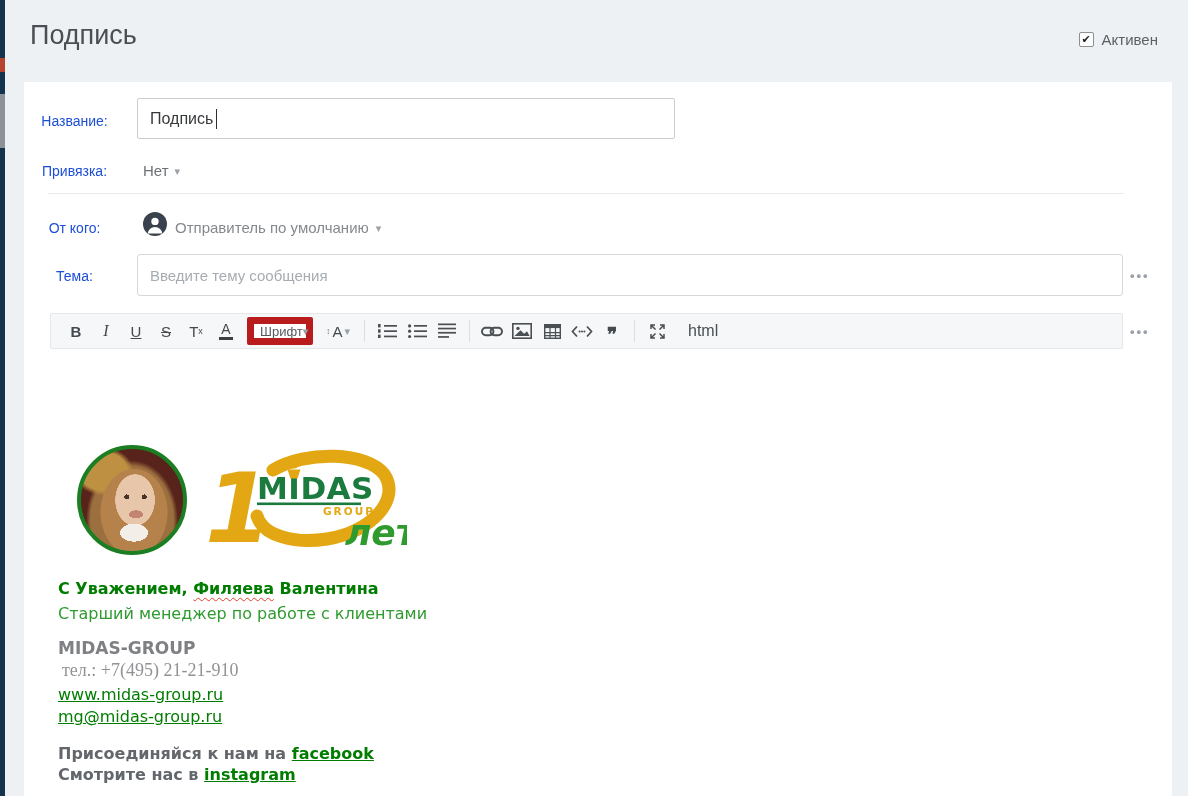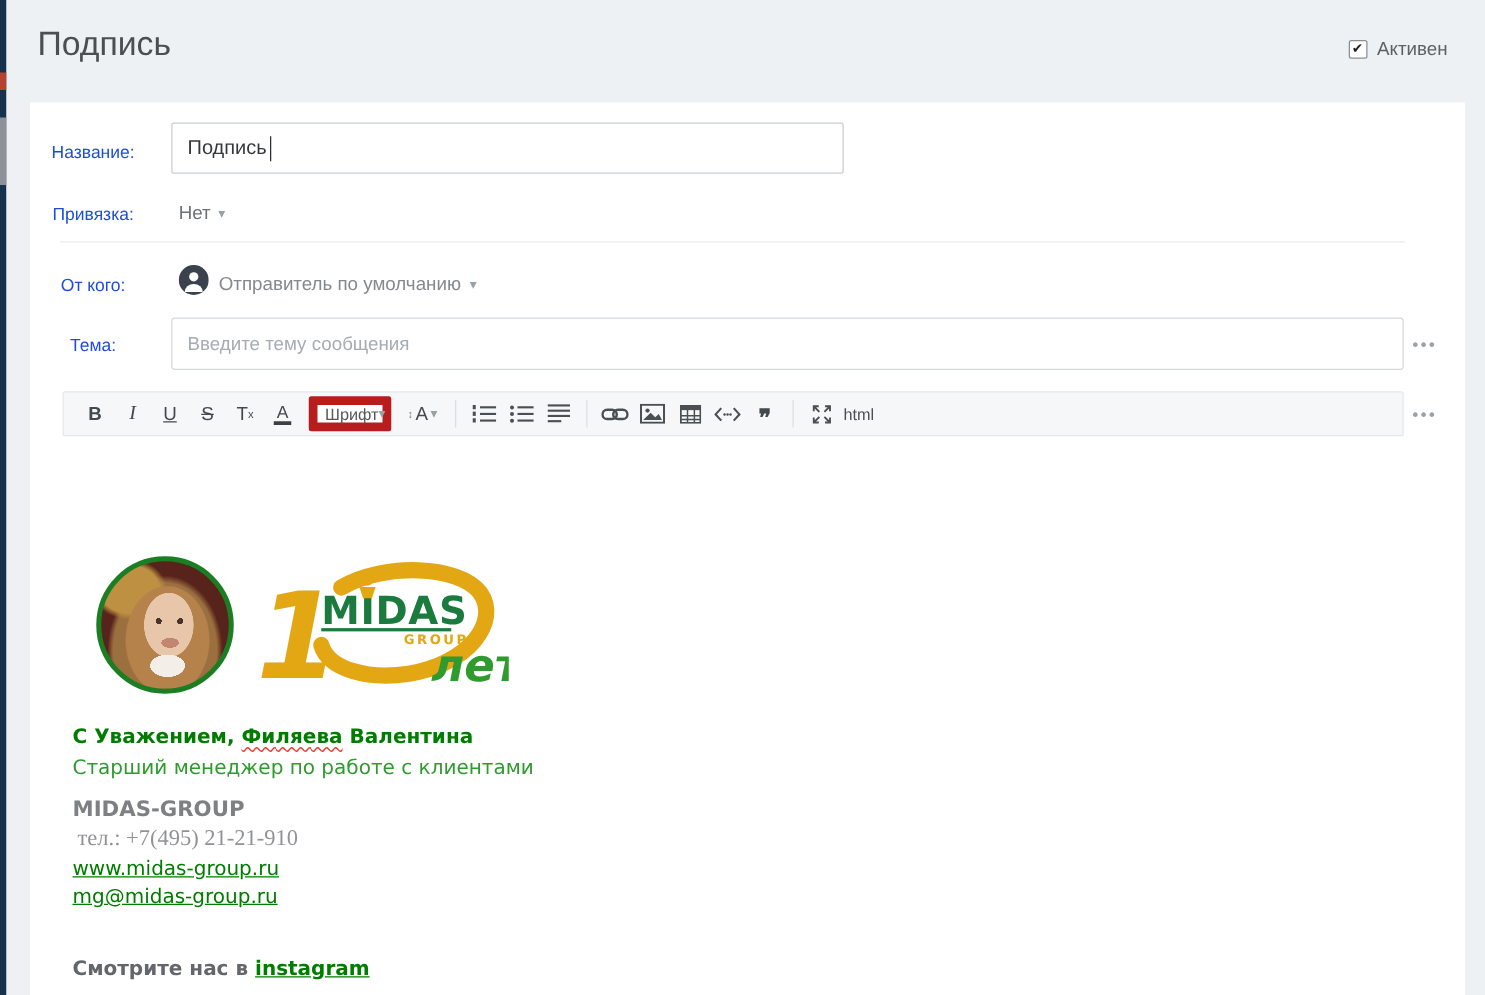--- a/index.html
+++ b/index.html
@@ -66,21 +66,21 @@
   .tb-color { flex-direction:column; justify-content:center; }
   .tb-color .a { font-size:14px; line-height:14px; }
   .tb-color .bar { width:14px; height:3px; background:#3b3f43; margin-top:1px; }
   .font-select { width:66px; height:28px; background:#fff; border:7px solid #b91c1c; border-radius:2px;
                  display:flex; align-items:center; justify-content:space-between; padding:0 6px; margin:0 6px;
                  font-size:13px; color:#55595e; cursor:pointer; }
   .size-btn { width:38px; gap:2px; }
   .size-btn .updown { font-size:9px; color:#7c8187; }
   .size-btn .a { font-size:15px; }
   .tb-sep { width:1px; height:22px; background:#dcdfe2; margin:0 7px; }
-  .tb-html { font-size:13px; color:#4a4f54; margin-left:0; }
+  .tb-html { font-size:16px; color:#4a4f54; margin-left:16px; }
   .tb-quote { font-family:"DejaVu Serif", serif; font-size:19px; font-weight:bold; padding-top:6px; }
 
   
   .photo { position:absolute; left:53px; top:363px; width:110px; height:110px; border-radius:50%;
            border:4px solid #1c7e22; overflow:hidden;
            background:
              radial-gradient(ellipse 14px 9px at 52% 82%, #f3efe8 0 99%, rgba(0,0,0,0) 100%),
              radial-gradient(ellipse 7px 4px at 54% 64%, #c28572 0 99%, rgba(0,0,0,0) 100%),
              radial-gradient(circle 2.5px at 45% 47%, #4a3428 0 99%, rgba(0,0,0,0) 100%),
              radial-gradient(circle 2.5px at 62% 47%, #4a3428 0 99%, rgba(0,0,0,0) 100%),
@@ -288,16 +288,17 @@
         <text x="138" y="97" font-family="DejaVu Sans, sans-serif" font-size="36" font-weight="bold" font-style="italic" fill="#2f9b2f">лет</text>
       </svg>
     </div>
 
     <div class="sig-line sig-greeting"><span>С Уважением, </span><span class="squiggle">Филяева</span><span> Валентина</span></div>
     <div class="sig-line sig-role">Старший менеджер по работе с клиентами</div>
     <div class="sig-line sig-company">MIDAS-GROUP</div>
     <div class="sig-line sig-phone">тел.: +7(495) 21-21-910</div>
     <div class="sig-line sig-link sig-web">www.midas-group.ru</div>
     <div class="sig-line sig-link sig-mail">mg@midas-group.ru</div>
+    <div class="sig-line sig-social sig-fb"><span>Присоединяйся к нам на </span><span class="social-link">facebook</span></div>
     <div class="sig-line sig-social sig-ig"><span>Смотрите нас в </span><span class="social-link">instagram</span></div>
 
   </div>
 </div>
 
 </body></html>

